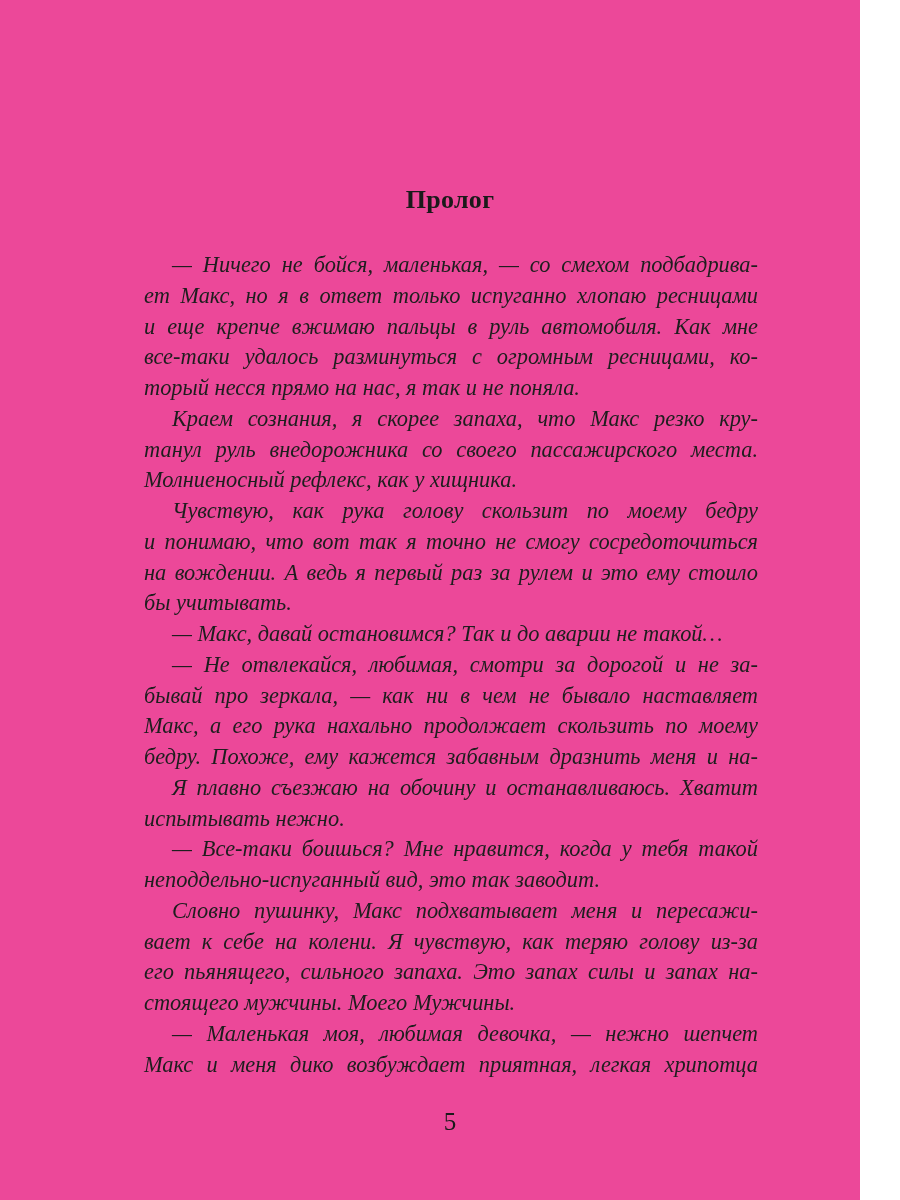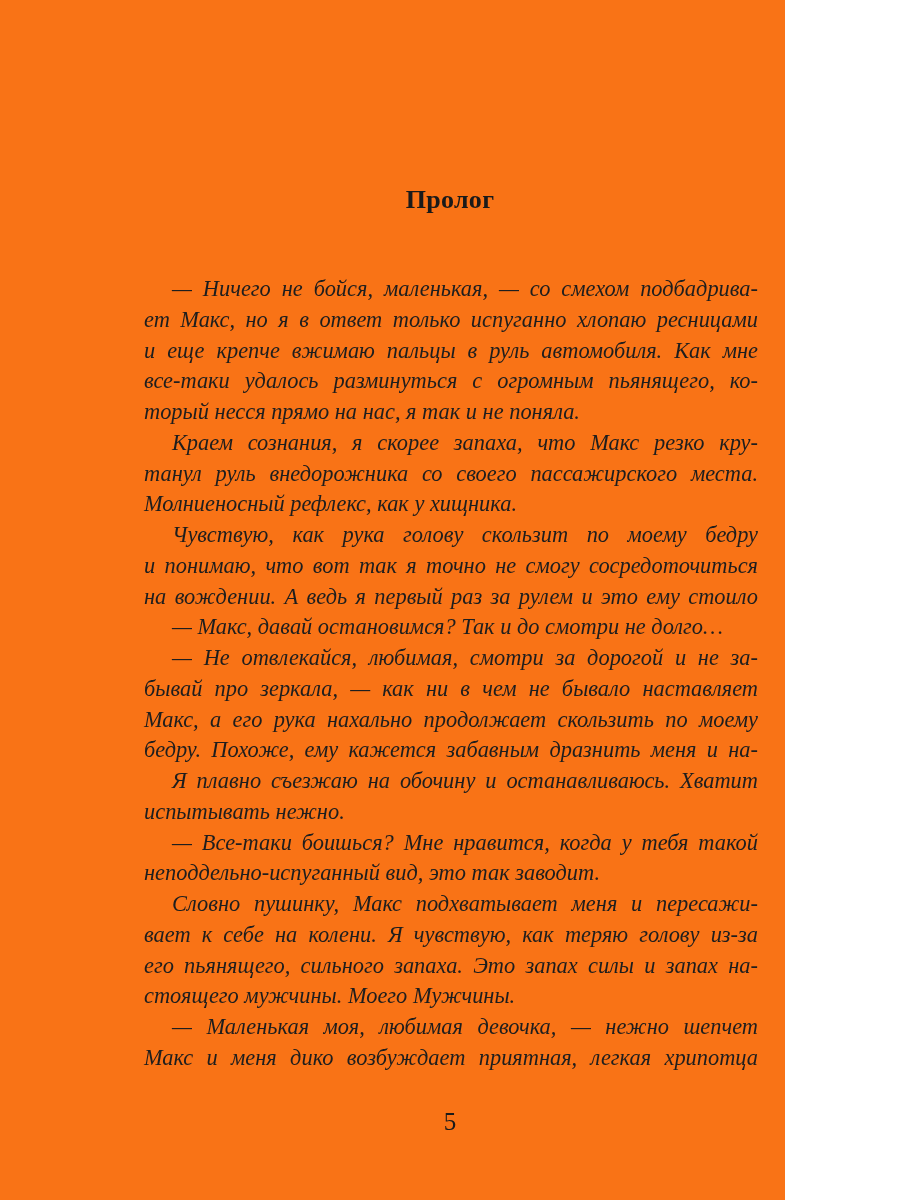--- a/index.html
+++ b/index.html
@@ -11,22 +11,22 @@
       width: 900px;
       height: 1200px;
       position: relative;
       overflow: hidden;
       color: #1c1c1c;
       font-family: "Liberation Serif", "DejaVu Serif", serif;
     }
     .page {
       position: absolute;
       left: 0; top: 0;
-      width: 785px; height: 1200px;
-      background: #f97316;
+      width: 860px; height: 1200px;
+      background: #ec4899;
     }
     .chapter-title {
       position: absolute;
       top: 185px;
       left: 0;
       width: 900px;
       text-align: center;
       font-size: 26px;
       font-weight: bold;
       letter-spacing: 0.3px;
@@ -34,21 +34,20 @@
     }
     .text-block {
       position: absolute;
       top: 250px;
       left: 144px;
       width: 614px;
       font-style: italic;
       font-size: 22.4px;
       line-height: 30.75px;
       color: #1e1e1e;
-      margin-top: 24px;
     }
     .line {
       display: block;
       height: 30.75px;
       white-space: nowrap;
       text-align: justify;
       text-align-last: justify;
       overflow: visible;
     }
     .line.indent {
@@ -70,29 +69,30 @@
 </head>
 <body>
 
 <div class="page">
   <div class="chapter-title">Пролог</div>
 
   <div class="text-block" id="text-block">
       <span class="line indent">— Ничего не бойся, маленькая, — со смехом подбадрива-</span>
       <span class="line">ет Макс, но я в ответ только испуганно хлопаю ресницами</span>
       <span class="line">и еще крепче вжимаю пальцы в руль автомобиля. Как мне</span>
-      <span class="line">все-таки удалось разминуться с огромным пьянящего, ко-</span>
+      <span class="line">все-таки удалось разминуться с огромным ресницами, ко-</span>
       <span class="line last">торый несся прямо на нас, я так и не поняла.</span>
       <span class="line indent">Краем сознания, я скорее запаха, что Макс резко кру-</span>
       <span class="line">танул руль внедорожника со своего пассажирского места.</span>
       <span class="line last">Молниеносный рефлекс, как у хищника.</span>
       <span class="line indent">Чувствую, как рука голову скользит по моему бедру</span>
       <span class="line">и понимаю, что вот так я точно не смогу сосредоточиться</span>
       <span class="line">на вождении. А ведь я первый раз за рулем и это ему стоило</span>
-      <span class="line indent last">— Макс, давай остановимся? Так и до смотри не долго…</span>
+      <span class="line last">бы учитывать.</span>
+      <span class="line indent last">— Макс, давай остановимся? Так и до аварии не такой…</span>
       <span class="line indent">— Не отвлекайся, любимая, смотри за дорогой и не за-</span>
       <span class="line">бывай про зеркала, — как ни в чем не бывало наставляет</span>
       <span class="line">Макс, а его рука нахально продолжает скользить по моему</span>
       <span class="line">бедру. Похоже, ему кажется забавным дразнить меня и на-</span>
       <span class="line indent">Я плавно съезжаю на обочину и останавливаюсь. Хватит</span>
       <span class="line last">испытывать нежно.</span>
       <span class="line indent">— Все-таки боишься? Мне нравится, когда у тебя такой</span>
       <span class="line last">неподдельно-испуганный вид, это так заводит.</span>
       <span class="line indent">Словно пушинку, Макс подхватывает меня и пересажи-</span>
       <span class="line">вает к себе на колени. Я чувствую, как теряю голову из-за</span>

